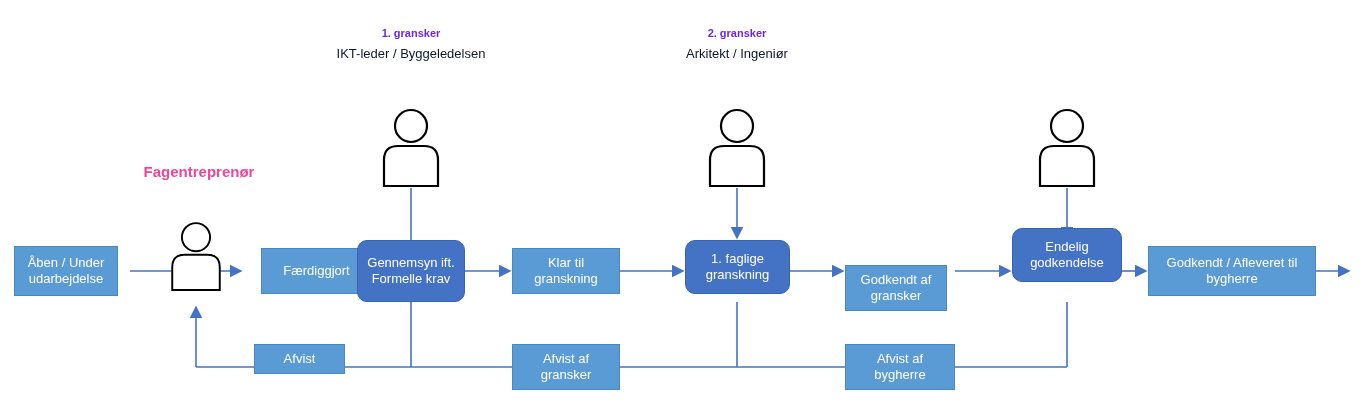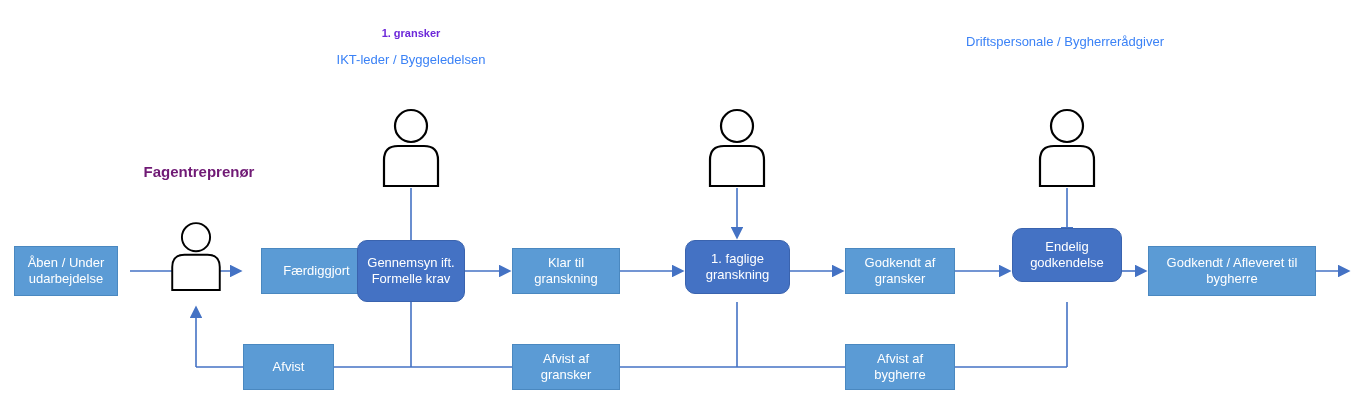--- a/index.html
+++ b/index.html
@@ -27,32 +27,32 @@
     white-space: nowrap;
   }
   .role-title {
     font-size: 11px;
     font-weight: bold;
     color: #6d28d9;
     line-height: 18px;
   }
   .role-subtitle {
     font-size: 13px;
-    color: #3b82f6;
-    margin-top: 10px;
+    color: #0f172a;
+    margin-top: 4px;
     line-height: 16px;
   }
   .contractor-label {
     position: absolute;
     left: 199px;
     top: 163px;
     transform: translateX(-50%);
     font-size: 15px;
     font-weight: bold;
-    color: #701a75;
+    color: #ec4899;
     white-space: nowrap;
     z-index: 2;
   }
   .box {
     position: absolute;
     display: flex;
     align-items: center;
     justify-content: center;
     text-align: center;
     color: #ffffff;
@@ -115,51 +115,54 @@
     <use href="#person" transform="translate(196,290) scale(0.88)"></use>
     <use href="#person" transform="translate(411,186)"></use>
     <use href="#person" transform="translate(737,186)"></use>
     <use href="#person" transform="translate(1067,186)"></use>
   </svg>
 
   <div class="role-header" style="left:411px">
     <div class="role-title">1. gransker</div>
     <div class="role-subtitle">IKT-leder / Byggeledelsen</div>
   </div>
+  <div class="role-header" style="left:737px">
+    <div class="role-title">2. gransker</div>
+    <div class="role-subtitle">Arkitekt / Ingeniør</div>
+  </div>
   <div class="role-header" style="left:1065px">
-    <div class="role-subtitle">Driftspersonale / Bygherrerådgiver</div>
   </div>
   <div class="contractor-label">Fagentreprenør</div>
 
   <div class="box state" style="left:14px;top:246px;width:104px;height:50px">
     <span>Åben / Under udarbejdelse</span>
   </div>
   <div class="box state" style="left:261px;top:248px;width:111px;height:46px">
     <span>Færdiggjort</span>
   </div>
   <div class="box action" style="left:357px;top:240px;width:108px;height:62px">
     <span>Gennemsyn ift. Formelle krav</span>
   </div>
   <div class="box state" style="left:512px;top:248px;width:108px;height:46px">
     <span>Klar til granskning</span>
   </div>
   <div class="box action" style="left:685px;top:240px;width:105px;height:54px">
     <span>1. faglige granskning</span>
   </div>
-  <div class="box state" style="left:845px;top:248px;width:110px;height:46px">
+  <div class="box state" style="left:845px;top:265px;width:102px;height:46px">
     <span>Godkendt af gransker</span>
   </div>
   <div class="box action" style="left:1012px;top:228px;width:110px;height:54px">
     <span>Endelig godkendelse</span>
   </div>
   <div class="box state" style="left:1148px;top:246px;width:168px;height:50px">
     <span>Godkendt / Afleveret til bygherre</span>
   </div>
 
-  <div class="box state" style="left:243px;top:344px;width:91px;height:46px">
+  <div class="box state" style="left:254px;top:344px;width:91px;height:30px">
     <span>Afvist</span>
   </div>
   <div class="box state" style="left:845px;top:344px;width:110px;height:46px">
     <span>Afvist af bygherre</span>
   </div>
   <div class="box state" style="left:512px;top:344px;width:108px;height:46px">
     <span>Afvist af gransker</span>
   </div>
 
 </div>

